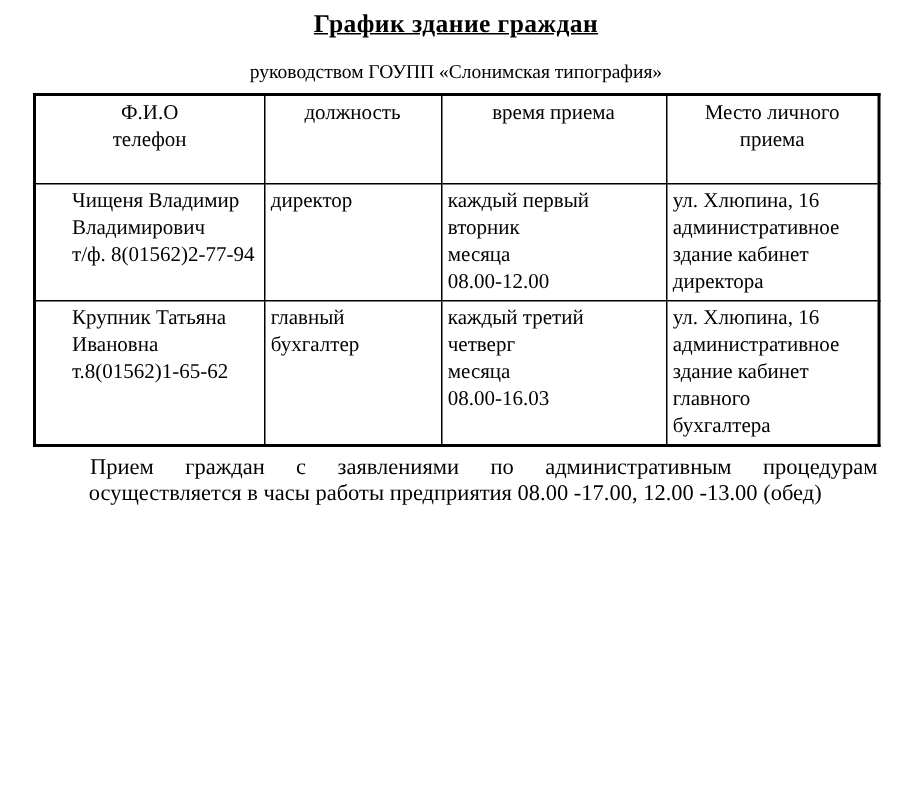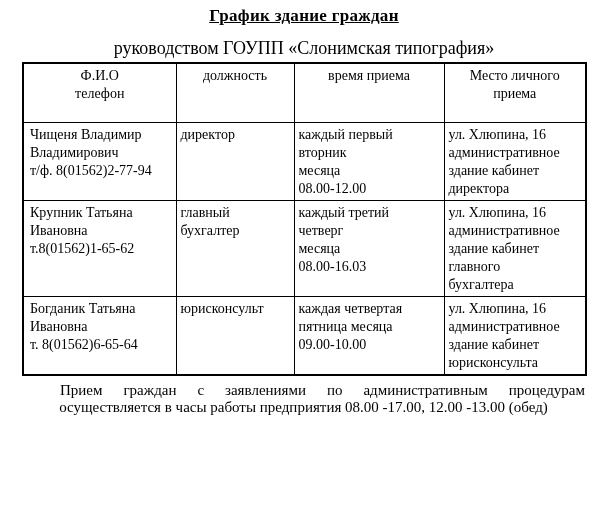--- a/index.html
+++ b/index.html
@@ -19,21 +19,21 @@
     text-align: center;
     font-size: 17px;
     line-height: 20px;
     font-weight: bold;
     text-decoration: underline;
     letter-spacing: 0.3px;
   }
   .doc-subtitle {
     margin-top: 13px;
     text-align: center;
-    font-size: 18px;
+    font-size: 13px;
     line-height: 18px;
   }
   table.schedule {
     margin-left: 22px;
     margin-top: 5px;
     width: 563px;
     border-collapse: collapse;
     table-layout: fixed;
     border: 2px solid #000000;
   }
@@ -45,21 +45,21 @@
     border: 1px solid #000000;
     vertical-align: top;
     padding: 3px 4px 2px 4px;
     font-size: 14px;
     line-height: 18px;
     font-weight: normal;
     white-space: pre-line;
     overflow: hidden;
   }
   table.schedule tr.head th { height: 53px; }
-  table.schedule td.cell-fio { text-align: left; padding-left: 6px; }
+  table.schedule td.cell-fio { text-align: left; padding-left: 24px; }
   table.schedule tr.r1 { height: 74px; }
   table.schedule tr.r2 { height: 113px; }
   table.schedule tr.r3 { height: 94px; }
   table.schedule tr.r4 { height: 77px; }
   .footer-note {
     width: 563px;
     margin: 6px 0 0 22px;
     font-size: 15px;
     line-height: 17px;
   }
@@ -119,32 +119,19 @@
       <td>каждый третий
 четверг
 месяца
 08.00-16.03</td>
       <td>ул. Хлюпина, 16
 административное
 здание кабинет
 главного
 бухгалтера</td>
     </tr>
-    <tr class="r4">
-      <td class="cell-fio">Богданик Татьяна
-Ивановна
-т. 8(01562)6-65-64</td>
-      <td>юрисконсульт</td>
-      <td>каждая четвертая
-пятница месяца
-09.00-10.00</td>
-      <td>ул. Хлюпина, 16
-административное
-здание кабинет
-юрисконсульта</td>
-    </tr>
   </tbody>
 </table>
 
 <div class="footer-note">
   <div class="footer-line1">Прием граждан с заявлениями по административным процедурам</div>
   <div class="footer-line2">осуществляется в часы работы предприятия 08.00 -17.00, 12.00 -13.00 (обед)</div>
 </div>
 
 </body></html>

